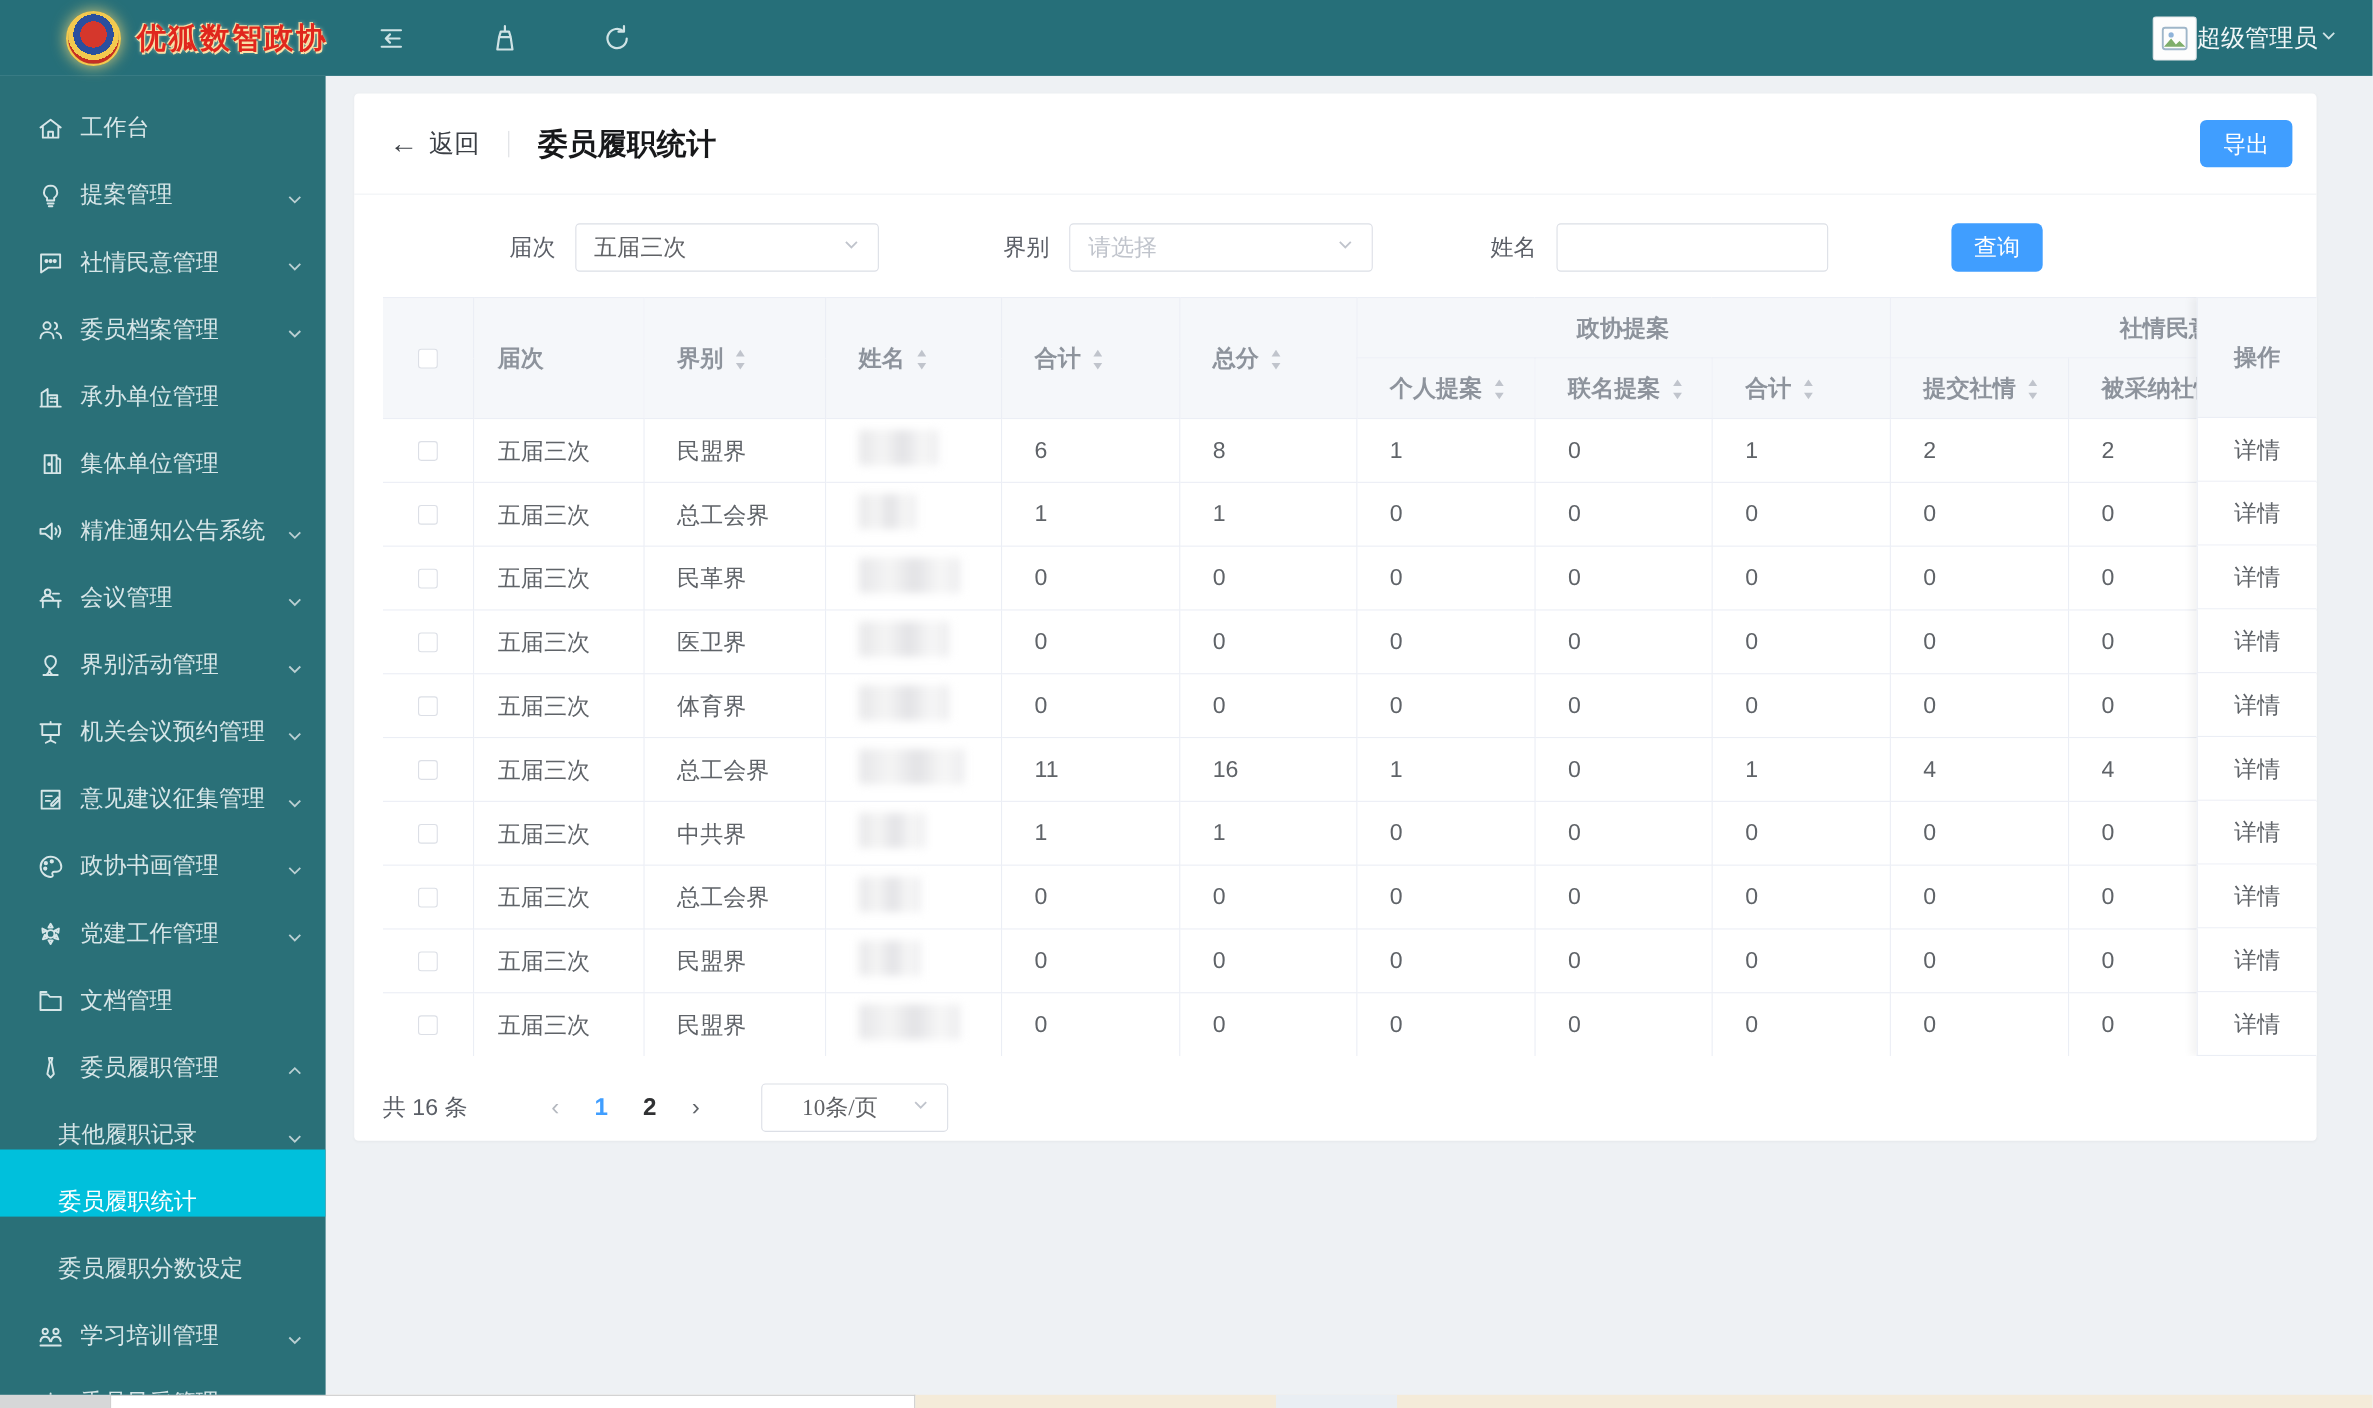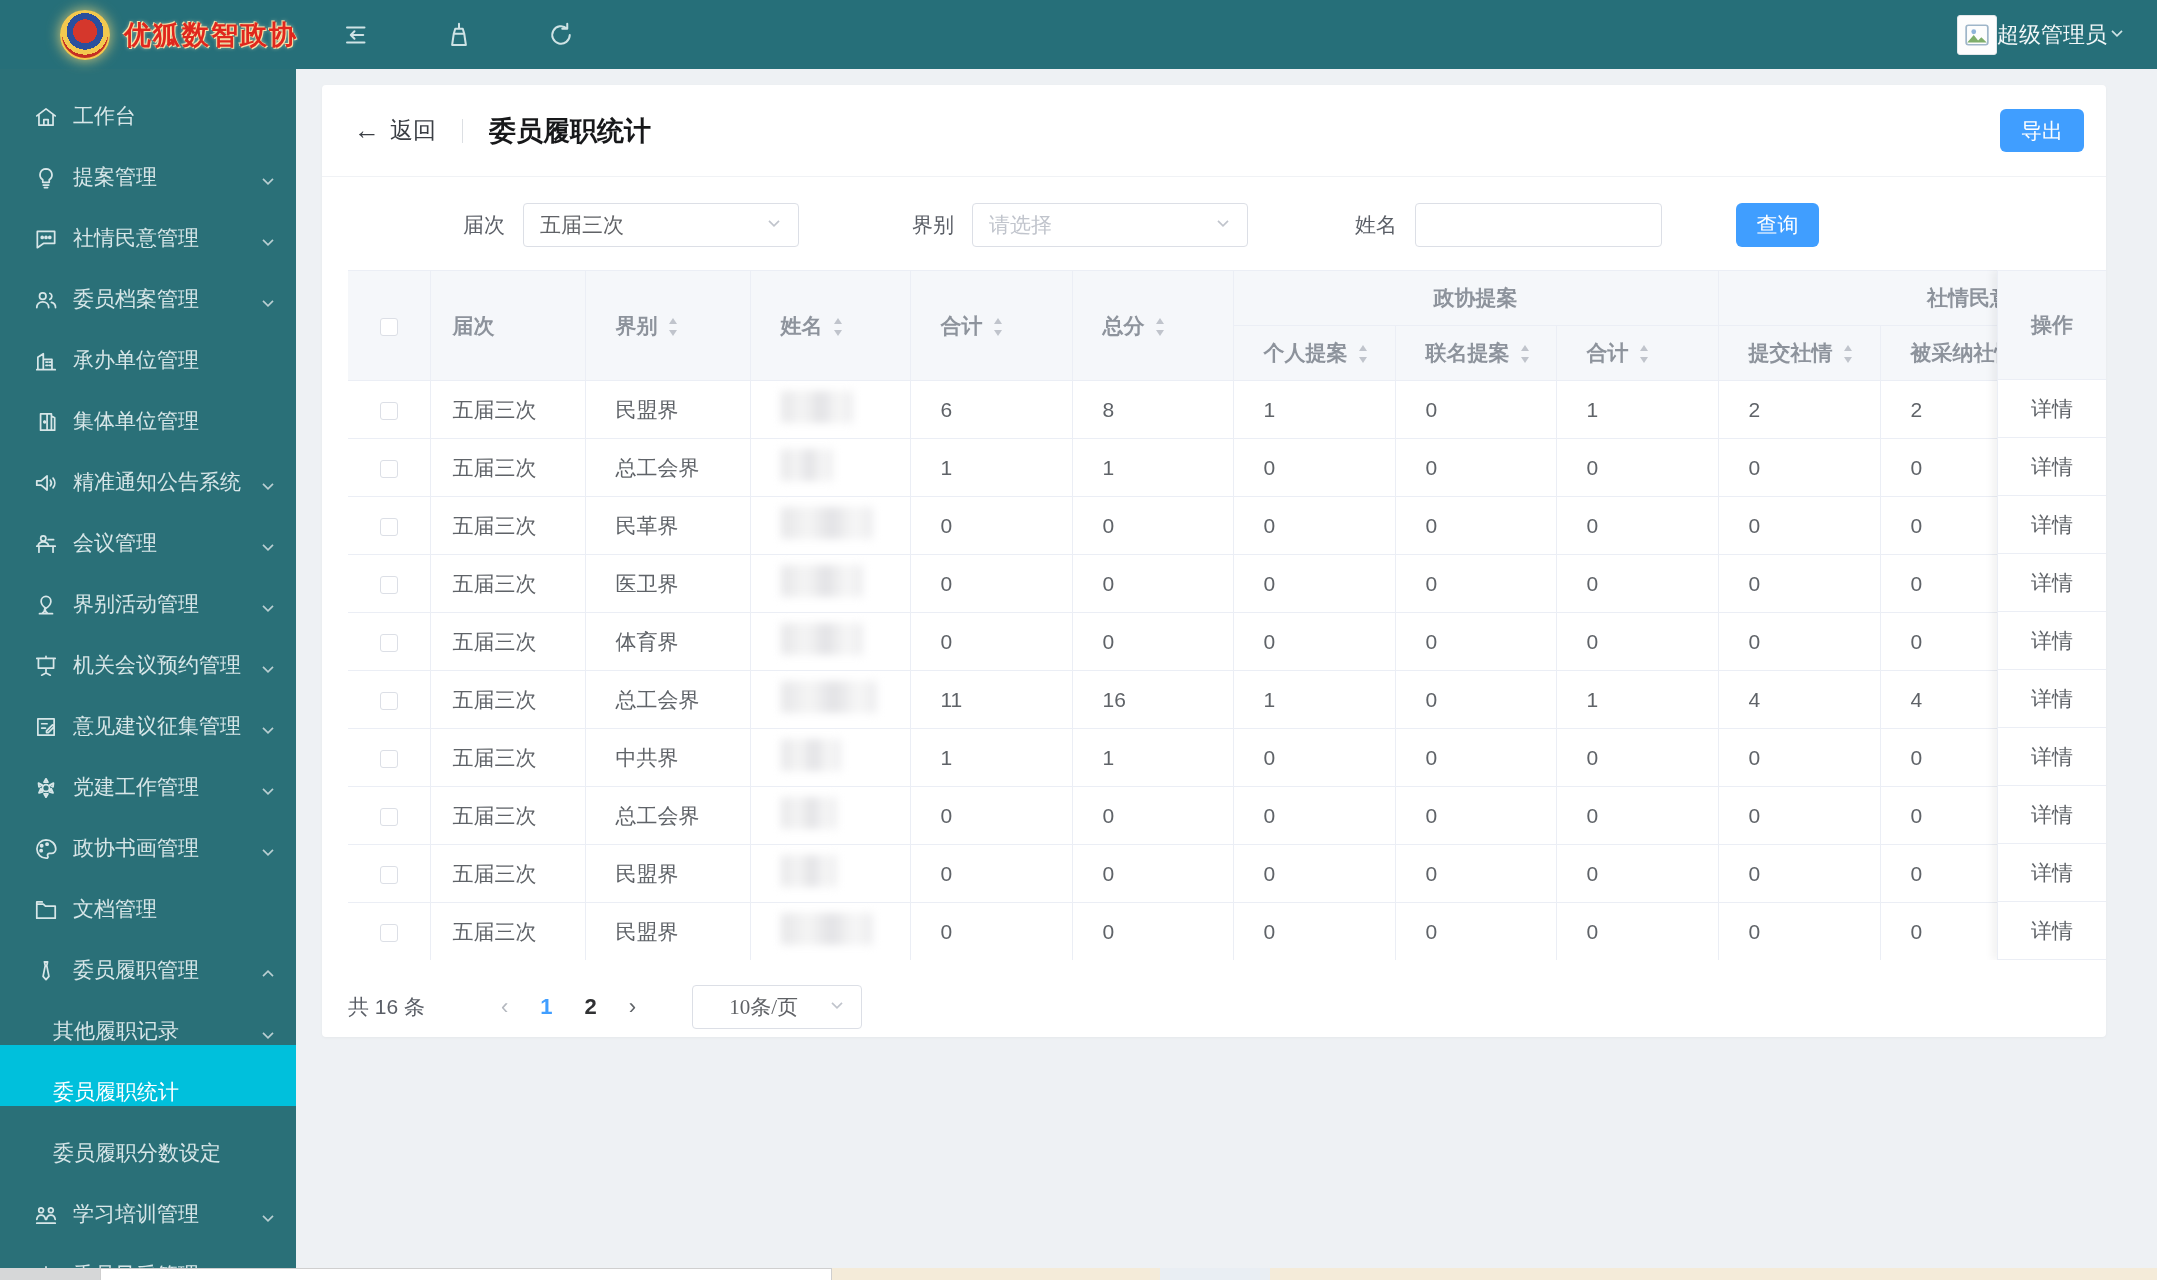--- a/index.html
+++ b/index.html
@@ -57,21 +57,21 @@
   .sel-box { width:276px; height:44px; border:1px solid #dcdfe6; border-radius:4px; background:#fff;
     display:flex; align-items:center; padding:0 14px 0 16px; font-size:21px; color:#606266; cursor:pointer; }
   .sel-box .sel-text { flex:1; }
   .sel-box .placeholder { color:#c0c4cc; }
   .sel-caret { color:#c0c4cc; }
   .gap-jiebie { margin-left:113px; }
   .gap-name { margin-left:107px; }
   .name-input { width:247px; height:44px; border:1px solid #dcdfe6; border-radius:4px;
     font-size:21px; padding:0 14px; color:#606266; outline:none;
     font-family:"Liberation Sans","DejaVu Sans",sans-serif; }
-  .search-btn { margin-left:74px; width:83px; height:44px; background:#409eff; color:#fff;
+  .search-btn { margin-left:112px; width:83px; height:44px; background:#409eff; color:#fff;
     border:none; border-radius:6px; font-size:21px; cursor:pointer;
     font-family:"Liberation Sans","DejaVu Sans",sans-serif; }
 
   
   .table-wrap { position:absolute; left:26px; top:185px; width:1758px; height:690px; overflow:hidden; }
   table.grid { border-collapse:collapse; table-layout:fixed; width:1872px; }
   .grid th, .grid td { border-right:1px solid #ebeef5; border-bottom:1px solid #ebeef5;
     font-size:21px; text-align:left; padding:0 8px 0 30px; overflow:hidden; white-space:nowrap; }
   .grid thead th { background:#f5f7fa; color:#8d939c; font-weight:700; }
   .grid thead tr:first-child th { border-top:1px solid #ebeef5; }
@@ -237,35 +237,35 @@
         <span class="s-icon"><svg viewBox="0 0 24 24" fill="none" stroke="currentColor" stroke-width="1.6" stroke-linecap="round" stroke-linejoin="round">
             <path d="M4.5 4.5h15v15h-15z M8 9h5 M8 13h3.5 M12.5 15.5l5.5-5.5 1.6 1.6-5.5 5.5h-1.6z"></path>
           </svg></span>
         <span class="s-label">意见建议征集管理</span>
         <span class="s-caret"><svg viewBox="0 0 24 24" width="20" height="20" fill="none" stroke="currentColor" stroke-width="2">
             <path d="M6 9.5l6 6 6-6"></path>
           </svg></span>
       </div>
       <div class="side-item">
         <span class="s-icon"><svg viewBox="0 0 24 24" fill="none" stroke="currentColor" stroke-width="1.6" stroke-linecap="round" stroke-linejoin="round">
-            <path d="M12 8.8a3.2 3.2 0 1 1 0 6.4 3.2 3.2 0 0 1 0-6.4z M12 3.5l1.8 3.1h-3.6z M18.9 7.5l-.4 3.5-3-1.7z M18.5 16.5l-3.4-.9 1.7-3z M12 20.5l-1.8-3.1h3.6z M5.5 16.5l1.7-3.9 1.7 3z M5.1 7.5l3.4 1.8-3 1.7z"></path>
-          </svg></span>
-        <span class="s-label">党建工作管理</span>
-        <span class="s-caret"><svg viewBox="0 0 24 24" width="20" height="20" fill="none" stroke="currentColor" stroke-width="2">
-            <path d="M6 9.5l6 6 6-6"></path>
-          </svg></span>
-      </div>
-      <div class="side-item">
-        <span class="s-icon"><svg viewBox="0 0 24 24" fill="none" stroke="currentColor" stroke-width="1.6" stroke-linecap="round" stroke-linejoin="round">
             <circle cx="8" cy="9" r="1" fill="currentColor"></circle>
             <circle cx="13" cy="7.5" r="1" fill="currentColor"></circle>
             <circle cx="7.5" cy="13.5" r="1" fill="currentColor"></circle>
             <path d="M12 3.5a8.5 8.5 0 1 0 .2 17c1.6 0 2-1.1 1.4-2.1-.7-1.2.2-2.3 1.6-2.3h1.8a4 4 0 0 0 4-4c0-4.8-4.2-8.6-9-8.6z"></path>
           </svg></span>
         <span class="s-label">政协书画管理</span>
+        <span class="s-caret"><svg viewBox="0 0 24 24" width="20" height="20" fill="none" stroke="currentColor" stroke-width="2">
+            <path d="M6 9.5l6 6 6-6"></path>
+          </svg></span>
+      </div>
+      <div class="side-item">
+        <span class="s-icon"><svg viewBox="0 0 24 24" fill="none" stroke="currentColor" stroke-width="1.6" stroke-linecap="round" stroke-linejoin="round">
+            <path d="M12 8.8a3.2 3.2 0 1 1 0 6.4 3.2 3.2 0 0 1 0-6.4z M12 3.5l1.8 3.1h-3.6z M18.9 7.5l-.4 3.5-3-1.7z M18.5 16.5l-3.4-.9 1.7-3z M12 20.5l-1.8-3.1h3.6z M5.5 16.5l1.7-3.9 1.7 3z M5.1 7.5l3.4 1.8-3 1.7z"></path>
+          </svg></span>
+        <span class="s-label">党建工作管理</span>
         <span class="s-caret"><svg viewBox="0 0 24 24" width="20" height="20" fill="none" stroke="currentColor" stroke-width="2">
             <path d="M6 9.5l6 6 6-6"></path>
           </svg></span>
       </div>
       <div class="side-item">
         <span class="s-icon"><svg viewBox="0 0 24 24" fill="none" stroke="currentColor" stroke-width="1.6" stroke-linecap="round" stroke-linejoin="round">
             <path d="M3.5 6.5h6l2 2h9v11h-17z M3.5 6.5v-2h5"></path>
           </svg></span>
         <span class="s-label">文档管理</span>
       </div>

